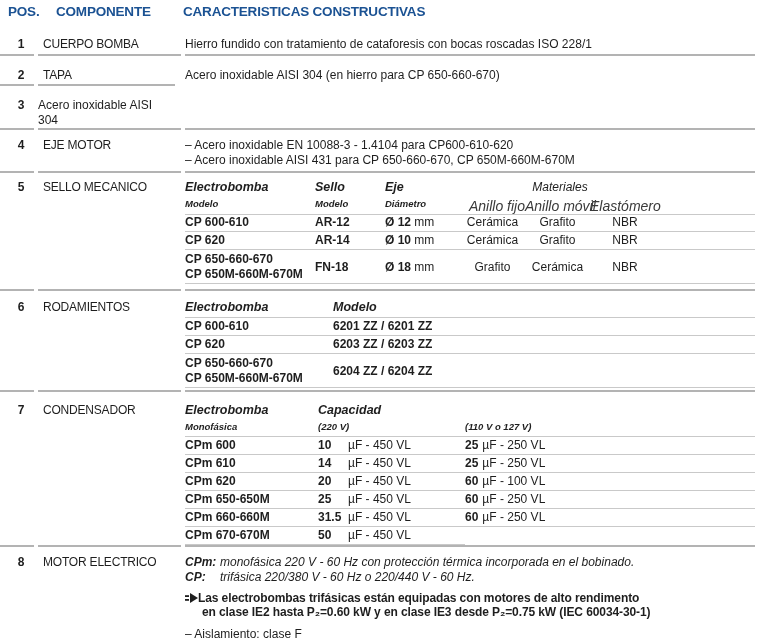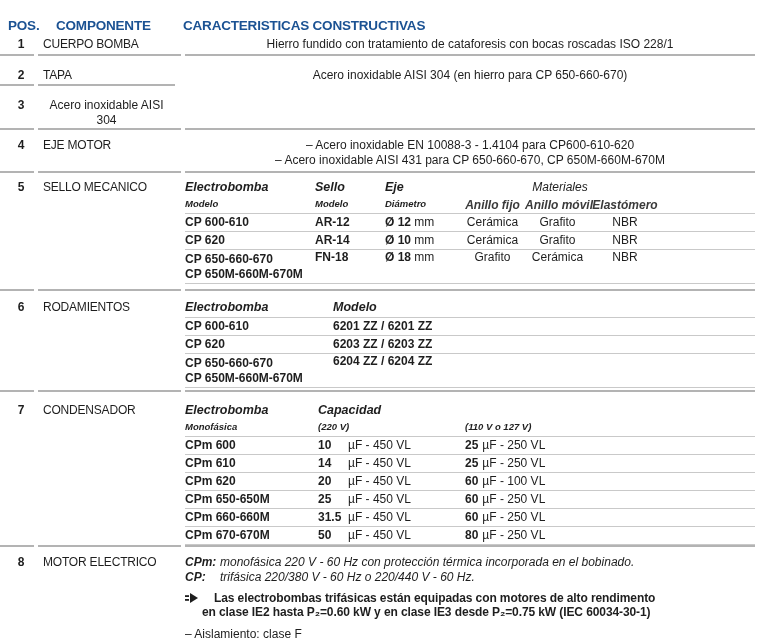--- a/index.html
+++ b/index.html
@@ -4,21 +4,21 @@
 <style>
   html,body { margin:0; padding:0; background:#ffffff; }
   .page {
     width:761px; height:642px; background:#ffffff; overflow:hidden;
     font-family:"Liberation Sans","DejaVu Sans",sans-serif;
     color:#1e1e1e; font-size:12px; position:relative; box-sizing:border-box;
   }
   
   .thead { position:relative; height:25px; }
   .thead span {
-    position:absolute; top:18px; font-weight:bold; font-size:13.5px;
+    position:absolute; top:4px; font-weight:bold; font-size:13.5px;
     color:#1b5293; letter-spacing:-0.2px; white-space:nowrap;
   }
   .h-pos  { left:8px; }
   .h-comp { left:56px; }
   .h-char { left:183px; }
 
   
   .trow { display:grid; grid-template-columns:34px 143px 1fr; column-gap:4px; box-sizing:border-box; }
   .trow > div { box-sizing:border-box; }
   .trow + .trow > div { border-top:2px solid #b3b3b3; }
@@ -28,49 +28,49 @@
 
   .r1 { min-height:29px; }  .r1 .cell-pad { padding-top:12px; }
   .r2 { min-height:30px; }  .r2 .cell-pad { padding-top:12px; }
   .r3 { min-height:31px; }  .r3 .cell-pad { padding-top:12px; }
   .r4 { min-height:43px; }  .r4 .cell-pad { padding-top:8px;  }
   .r5 { min-height:118px; } .r5 .cell-pad { padding-top:7px;  }
   .r6 { min-height:101px; } .r6 .cell-pad { padding-top:9px;  }
   .r7 { min-height:155px; } .r7 .cell-pad { padding-top:11px; }
   .r8 { min-height:110px; } .r8 .cell-pad { padding-top:8px;  }
 
-  .spec-line { line-height:15px;text-align:center; }
+  .spec-line { line-height:15px; }
 
   
   .grid { display:grid; box-sizing:border-box; }
   .grid > div { box-sizing:border-box; white-space:nowrap; }
   .g-sello { grid-template-columns:130px 70px 75px 65px 65px 70px 1fr; }
   .g-roda  { grid-template-columns:148px 1fr; }
   .g-cond  { grid-template-columns:133px 30px 117px 1fr; }
 
   .ghead   { font-weight:bold; font-style:italic; font-size:12.5px; height:18px; }
   .ghead .plain-it { font-weight:normal; font-size:12px; }
   .gsub    { font-style:italic; font-weight:bold; font-size:9.5px; height:16px; }
-  .gsub .lt{ font-weight:bold; font-size:12px; color:#3a3a3a; }
+  .gsub .lt{ font-weight:normal; font-size:14px; color:#3a3a3a;text-align:right; }
   .bb > div{ border-bottom:1px solid #c9c9c9; }
   .gr      { height:18px; line-height:17px; }
   .gr2     { height:34px; }
   .ctr     { text-align:center; }
   .b       { font-weight:bold; }
   .two-line{ line-height:15px; padding-top:2px; }
-  .vmid    { display:flex; align-items:flex-start; }
+  .vmid    { display:flex; align-items:center; }
   .vmid.ctr{ justify-content:center; }
   .num110 { font-weight:bold; margin-right:4px; }
 
   
   .motor-line { line-height:15px;font-style:italic; }
   .m-label { display:inline-block; width:35px; font-weight:bold; }
   .m-note  { margin-top:6px; font-weight:bold; line-height:14px; letter-spacing:-0.1px; }
   .m-note .ind { padding-left:17px; display:block; }
-  .m-note .l1 { display:flex; align-items:center; gap:16px; }
+  .m-note .l1 { display:flex; align-items:center; gap:0; }
   .arrow-svg { flex:0 0 auto; }
   .m-dash { margin-top:8px; line-height:15px; }
   .m-dash2 { line-height:15px; }
 </style>
 </head>
 <body>
 
 <div class="page">
 
   <div class="thead">
@@ -243,21 +243,20 @@
       <div class="grid g-cond gr bb">
         <div class="b">CPm 660-660M</div>
         <div class="b">31.5</div>
         <div>µF - 450 VL</div>
         <div><span class="num110">60</span><span>µF - 250 VL</span></div>
       </div>
       <div class="grid g-cond gr bb">
         <div class="b">CPm 670-670M</div>
         <div class="b">50</div>
         <div>µF - 450 VL</div>
-        <div><span class="num110">80</span><span>µF - 250 VL</span></div>
       </div>
     </div>
   </div>
 
   <div class="trow r8">
     <div class="c-pos cell-pad">8</div>
     <div class="c-comp cell-pad">MOTOR ELECTRICO</div>
     <div class="c-char cell-pad">
       <div class="motor-line">
         <span class="m-label">CPm:</span><span>monofásica 220 V - 60 Hz con protección térmica incorporada en el bobinado.</span>

